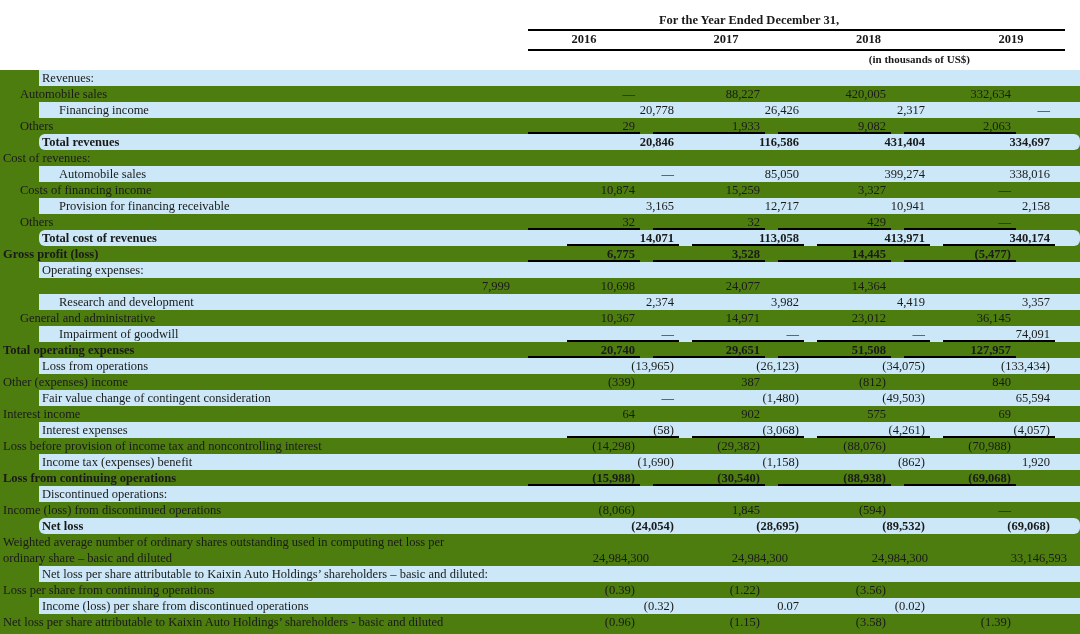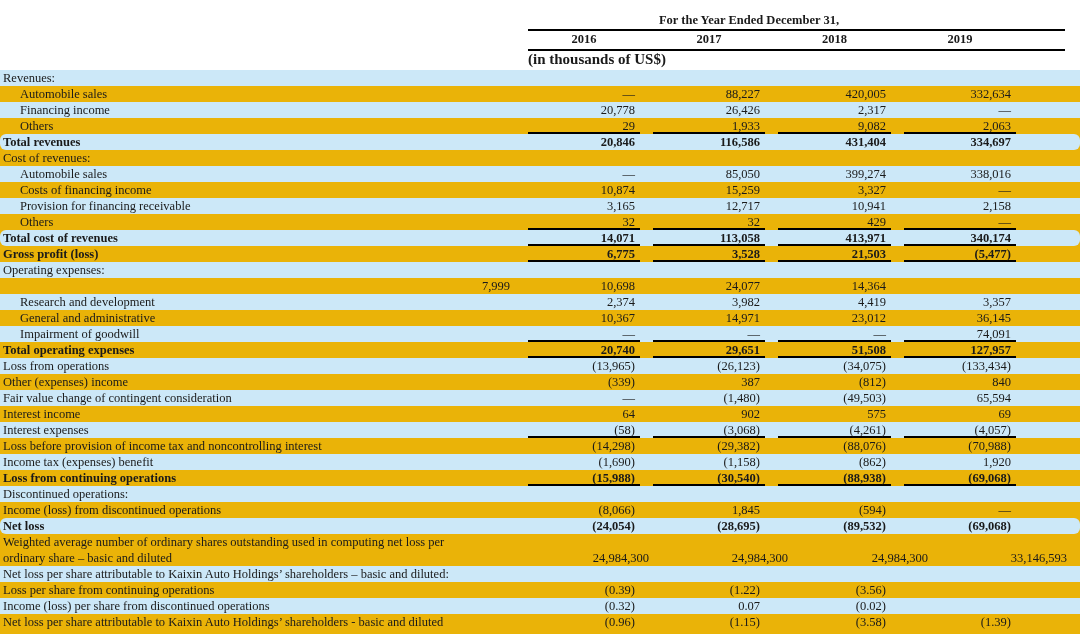--- a/index.html
+++ b/index.html
@@ -1,44 +1,44 @@
 <!DOCTYPE html>
 <html style="--stripe: #cce8f8;"><head>
 <meta charset="utf-8">
 <style>
   html,body{margin:0;padding:0;background:#fff;}
   .page{
-    width:1080px;height:634px;background:#eab308;position:relative;overflow:hidden;
+    width:1080px;height:634px;background:#4d7c0f;position:relative;overflow:hidden;
     font-family:"Liberation Serif", serif;color:#1a1a1a;
   }
   
   .header{height:70px;position:relative;background:#fff;}
   .hspan{position:absolute;left:528px;top:12px;width:537px;}
   .htitle{
     font-weight:700;font-size:12.5px;line-height:16px;text-align:center;
     padding-right:95px;border-bottom:2px solid #000;padding-bottom:1px;
   }
   .hyears{
-    display:grid;grid-template-columns:112px 112px 113px 112px;column-gap:13px;
+    display:grid;grid-template-columns:112px 112px 113px 112px;column-gap:30px;
     font-weight:700;font-size:12.5px;line-height:17px;height:18px;
     border-bottom:2px solid #000;
   }
   .hyear{text-align:center;}
   .hunits{
-    font-weight:700;font-size:15px;line-height:17px;text-align:left;
+    font-weight:700;font-size:11px;line-height:17px;text-align:right;
     padding-right:95px;
   }
   
   .tbody{width:1080px;}
   .row{
     display:grid;grid-template-columns:515px 112px 112px 113px 112px;column-gap:13px;
     min-height:16px;font-size:12.5px;line-height:15.5px;align-items:end;
   }
   .row.two{min-height:32px;gap:27px;}
-  .row.blue{background:var(--stripe,#cce8f8);}
+  .row.blue{background:var(--stripe,#cce8f8);margin-left:39px;}
   .row.bold{font-weight:700;border-radius:6px;}
   .label{padding-left:3px;white-space:pre-line;}
   .label.ind{padding-left:20px;}
   .num{text-align:right;padding-right:5px;}
   .row.uline .num{box-shadow:inset 0 -2px 0 #000;}
 </style>
 </head>
 <body>
 
 <div class="page">
@@ -129,21 +129,21 @@
         <div class="label">Total cost of revenues</div>
         <div class="num">14,071</div>
         <div class="num">113,058</div>
         <div class="num">413,971</div>
         <div class="num">340,174</div>
       </div>
       <div class="row bold uline">
         <div class="label">Gross profit (loss)</div>
         <div class="num">6,775</div>
         <div class="num">3,528</div>
-        <div class="num">21,503</div>
+        <div class="num">14,445</div>
         <div class="num">(5,477)</div>
       </div>
       <div class="row blue">
         <div class="label">Operating expenses:</div>
         <div class="num"></div>
         <div class="num"></div>
         <div class="num"></div>
         <div class="num"></div>
       </div>
       <div class="row">

